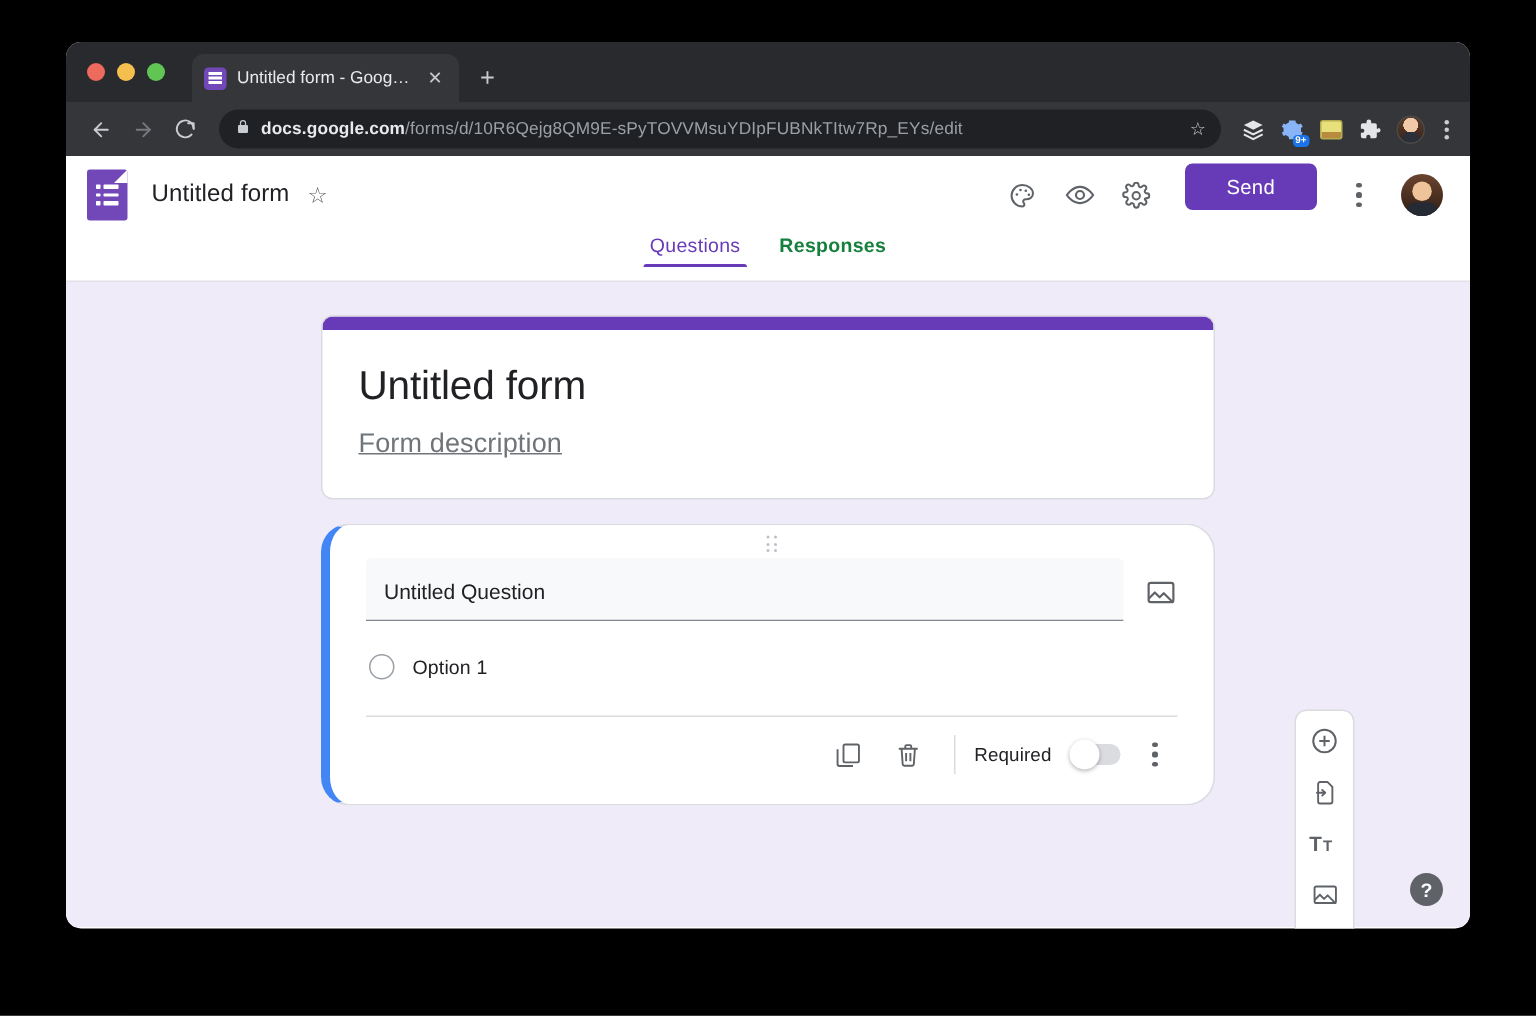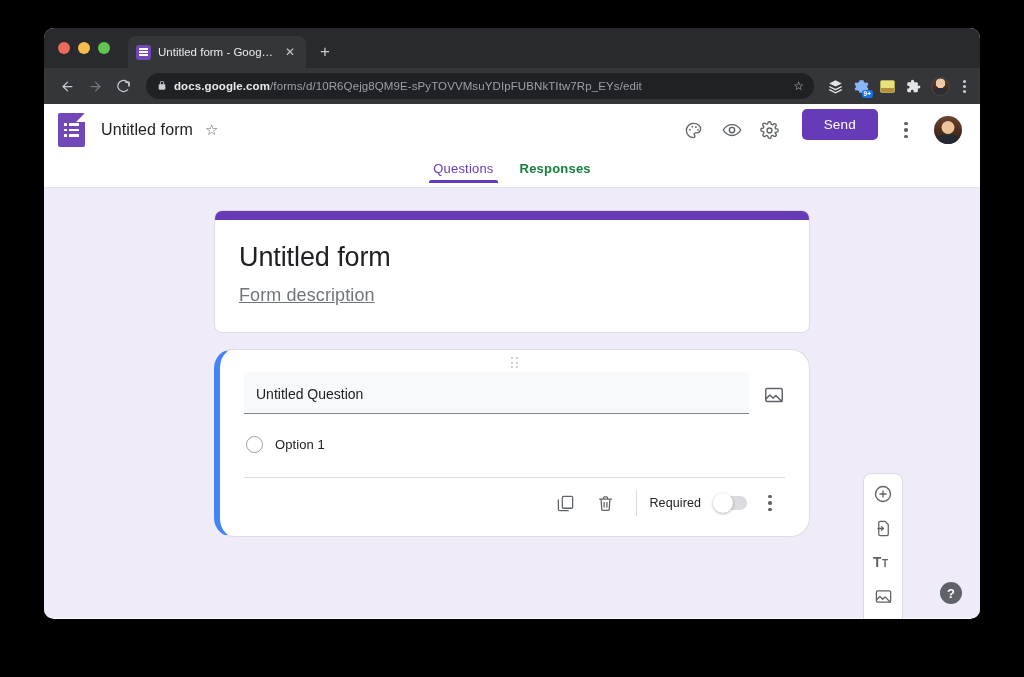--- a/index.html
+++ b/index.html
@@ -154,21 +154,21 @@
 
   .hdr-right { margin-left: auto; display: flex; align-items: center; gap: 2px; }
   .hdr-ic {
     width: 36px; height: 36px; border-radius: 50%;
     display:flex; align-items:center; justify-content:center;
     color:#5f6368;
   }
   .send-btn {
     background: #673ab7; color:#fff;
     font-size: 13.5px; font-weight: 500;
-    padding: 8px 22px; border-radius: 5px;
+    padding: 8px 28px; border-radius: 5px;
     margin: 0 8px 11px 12px; letter-spacing:.2px;
     border: none; cursor: pointer;
     font-family: "Liberation Sans", sans-serif;
   }
   .kebab-app { display:flex; flex-direction:column; gap:3px; width:36px; align-items:center; }
   .kebab-app i { width:3.5px; height:3.5px; border-radius:50%; background:#5f6368; display:block; }
   .avatar-app {
     width: 28px; height: 28px; border-radius: 50%; margin-left: 8px;
     background: linear-gradient(#6b4430, #2e1d13);
     position: relative; overflow: hidden;
@@ -178,21 +178,21 @@
     width: 13px; height: 13px; border-radius:50%; background:#f0c49a;
   }
   .avatar-app::after {
     content:""; position:absolute; bottom:0; left:4px; right:4px; height:9px;
     background:#252a35; border-radius:5px 5px 0 0;
   }
 
   
   .tabs-row {
     height: 32px; background:#fff;
-    display:flex; align-items:center; justify-content:center;
+    display:flex; align-items:flex-start; justify-content:center;
     gap: 26px;
     border-bottom: 1px solid #e3e0ea;
   }
   .ftab {
     font-size: 13px; color:#15803d; padding-bottom: 7px;
     position: relative; letter-spacing:.2px;font-weight:bold;
   }
   .ftab.active { color:#673ab7; font-weight: 500; }
   .ftab.active::after {
     content:""; position:absolute; left:-4px; right:-4px; bottom:0;

